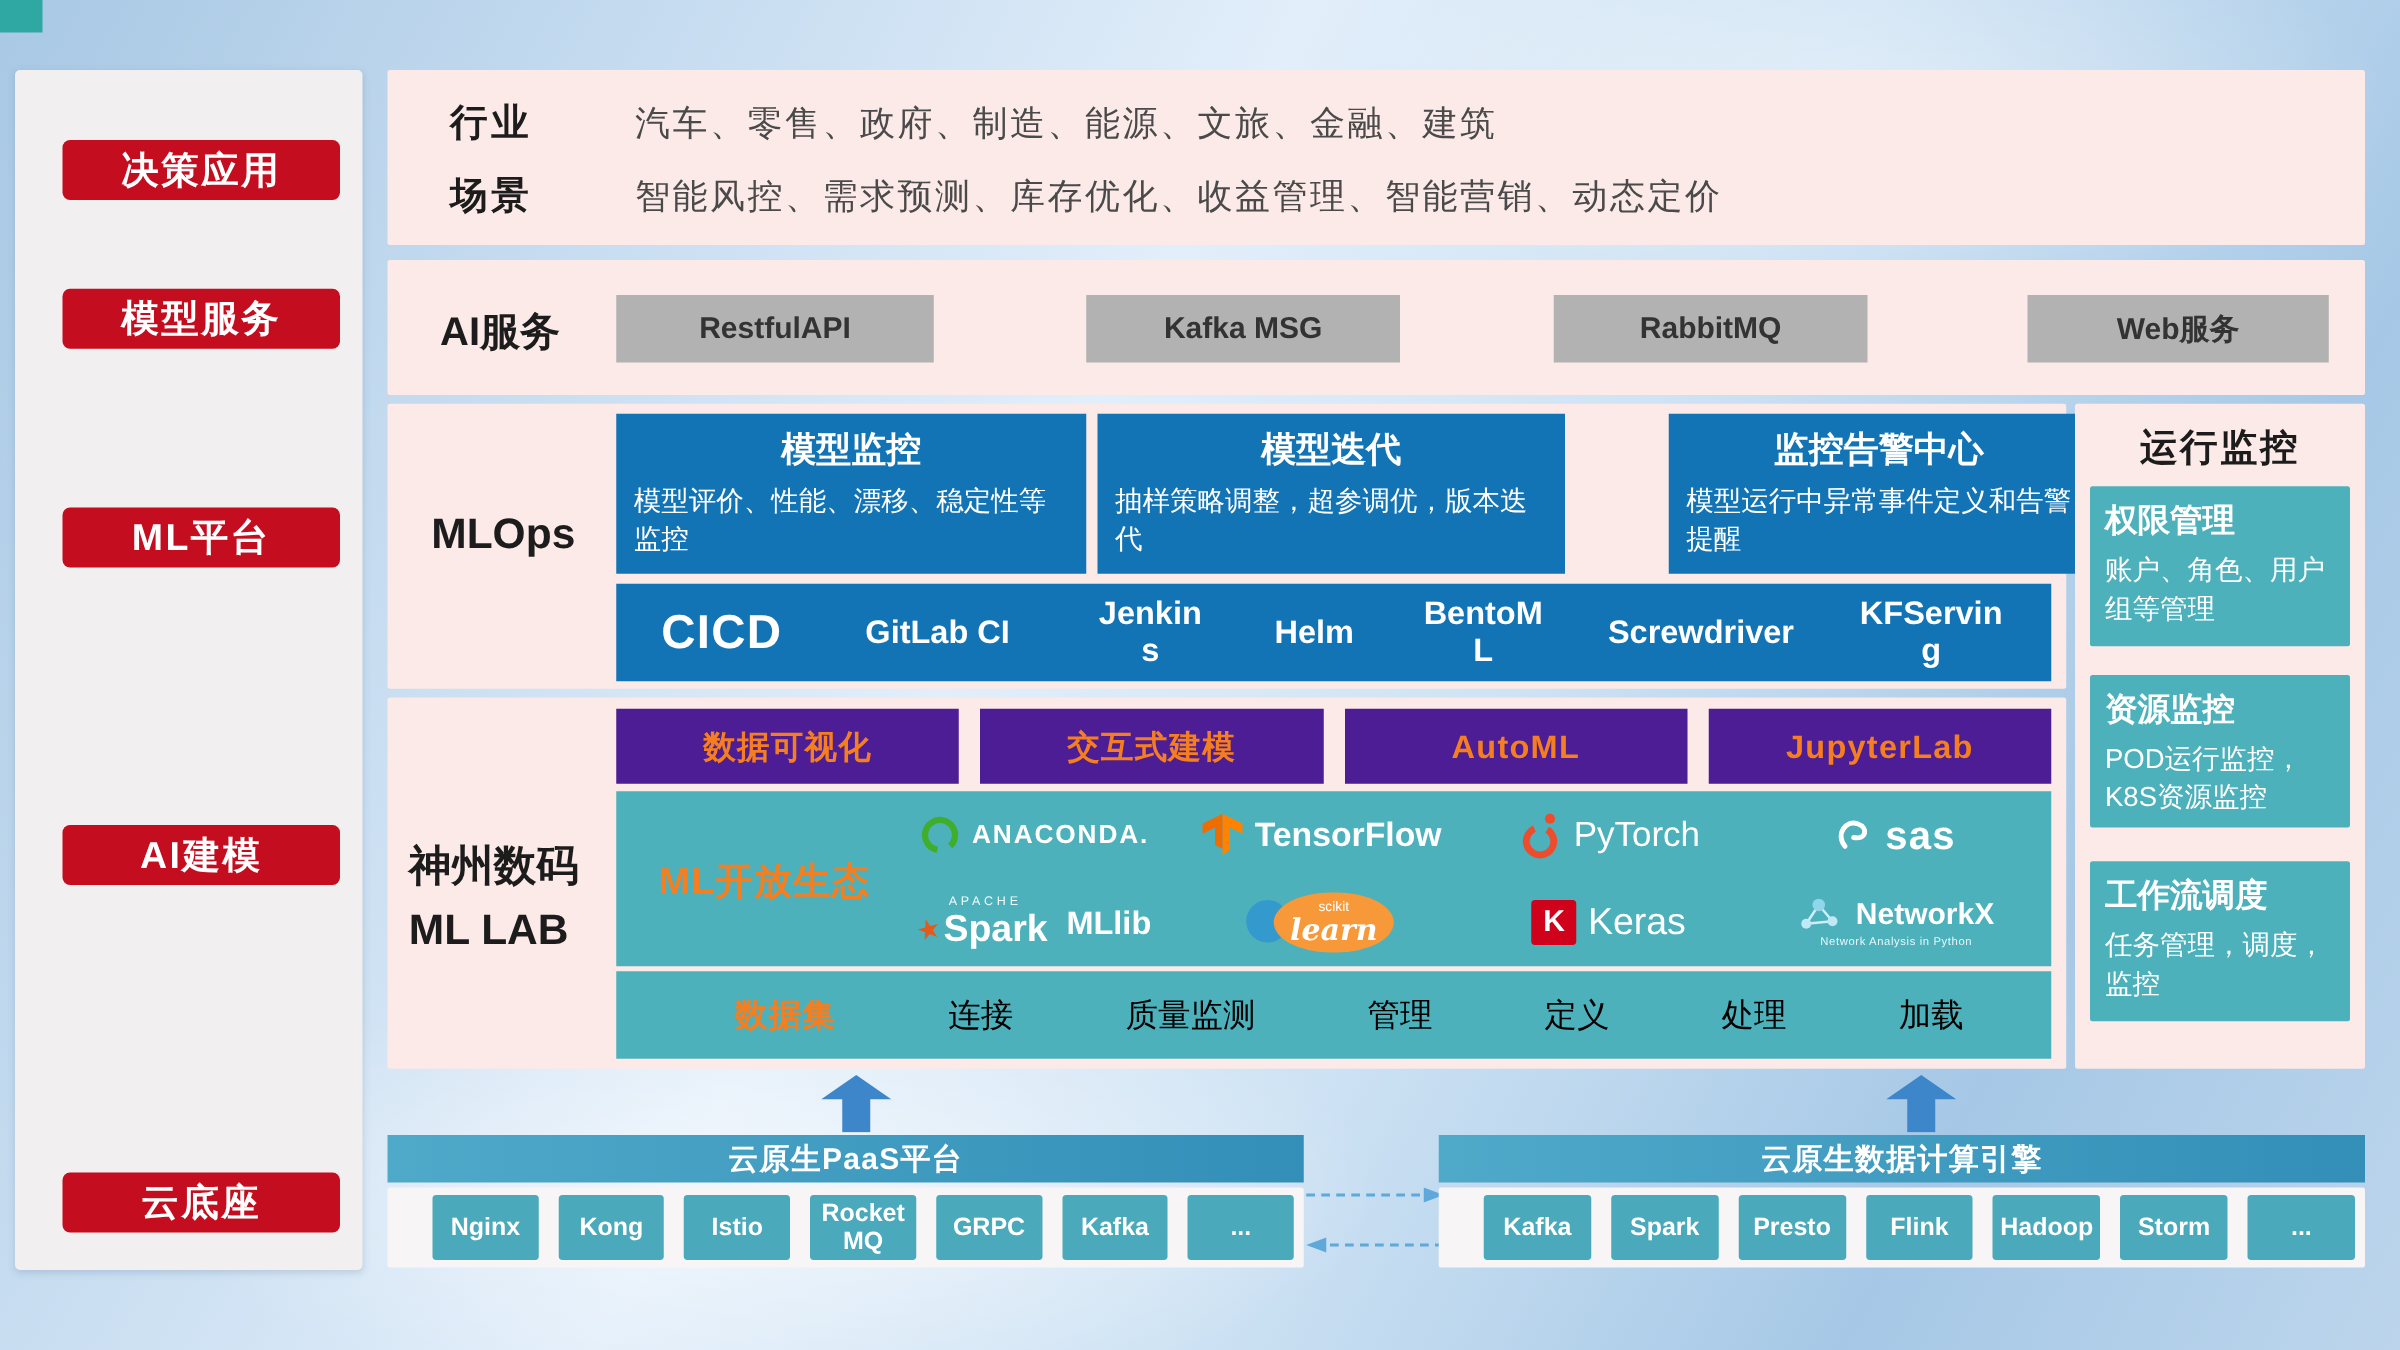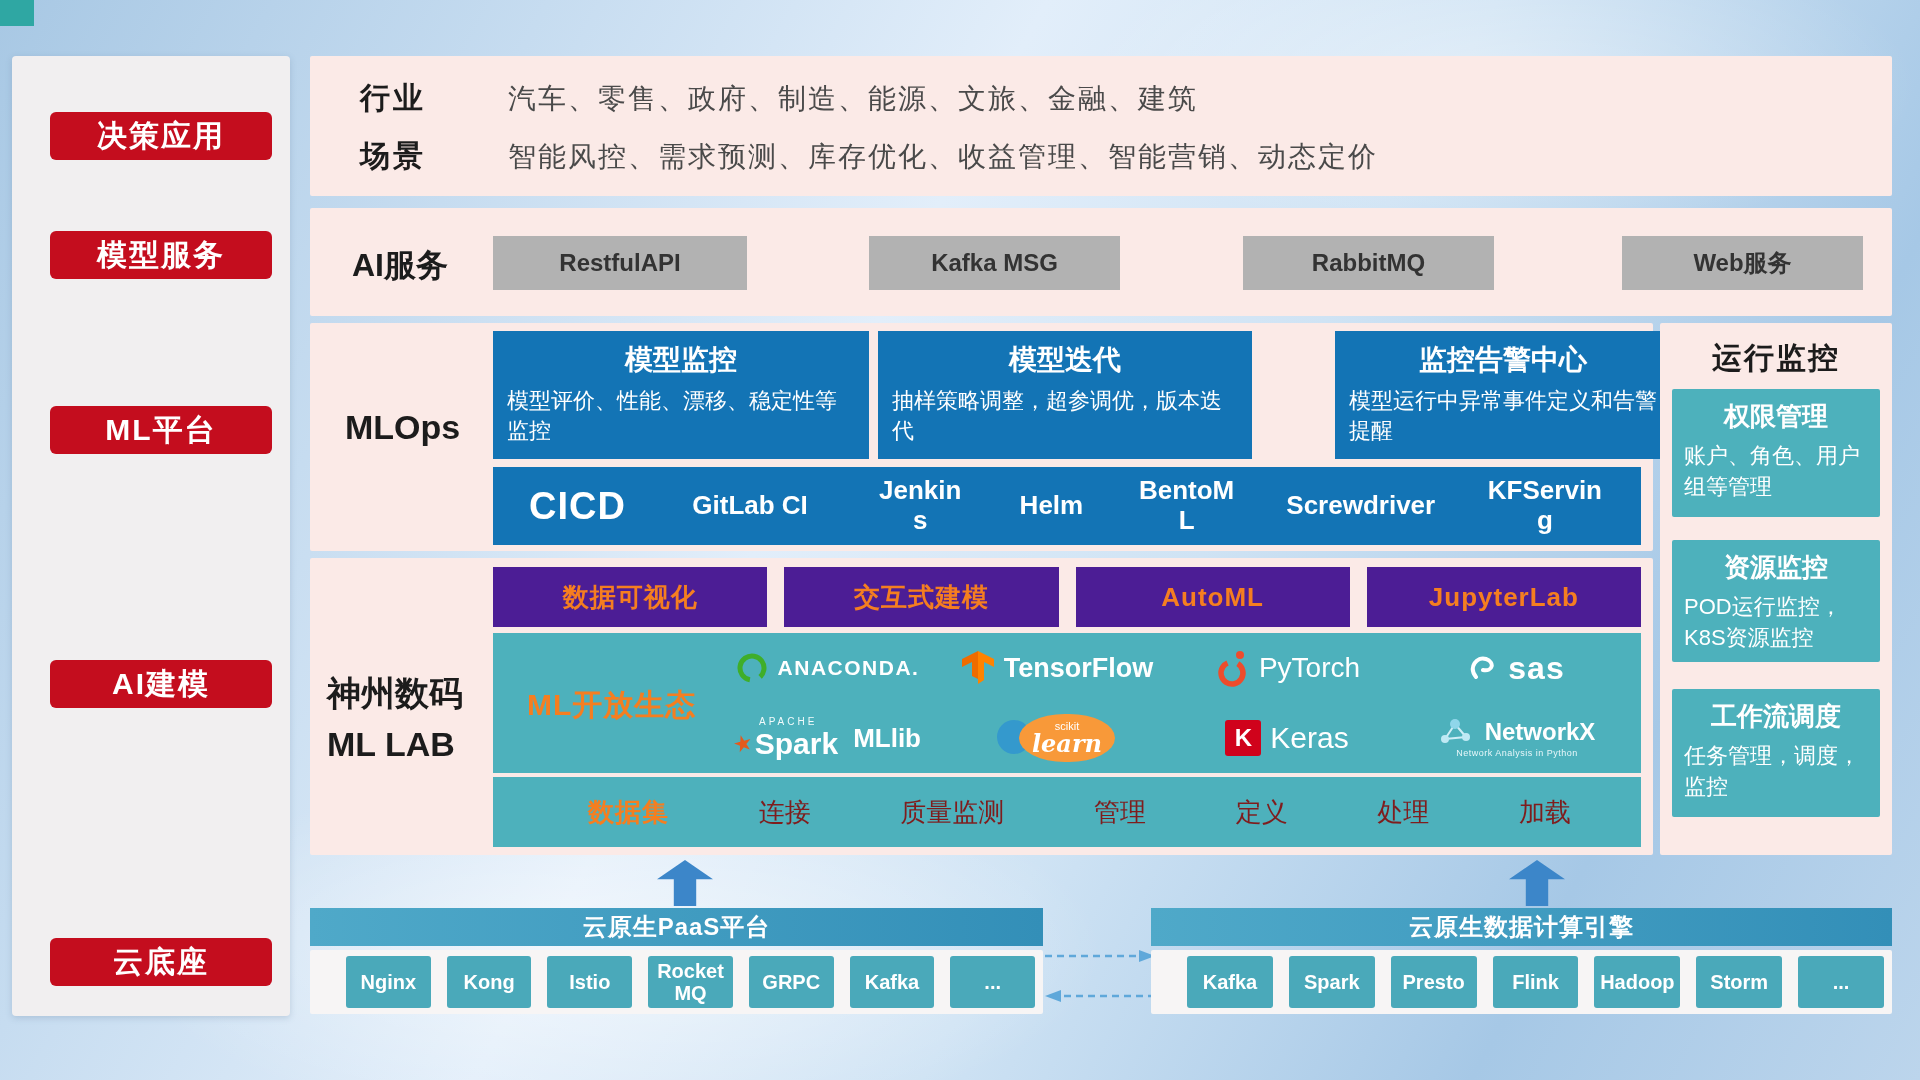--- a/index.html
+++ b/index.html
@@ -26,21 +26,21 @@
 
   .blue-card { position:absolute; top:8px; height:128px; background:#1374b5; color:#fff; padding:10px 14px 0 14px; }
   .blue-card .bc-title { text-align:center; font-size:28px; font-weight:bold; margin-bottom:7px; }
   .blue-card .bc-desc { font-size:22px; line-height:1.35; }
 
   .cicd-bar { position:absolute; left:183px; top:144px; width:1148px; height:78px; background:#1374b5; color:#fff;
     display:flex; align-items:center; justify-content:space-between; padding:0 36px; }
   .cicd-title { font-size:38px; font-weight:bold; letter-spacing:1px; }
   .cicd-item { font-size:26px; font-weight:600; text-align:center; word-break:break-all; line-height:1.15; }
   .teal-card { position:absolute; left:12px; width:208px; background:#4db1bc; color:#fff; padding:10px 12px 0 12px; border-radius:2px; }
-  .teal-card .tc-title { text-align:center; font-size:26px; font-weight:bold; margin-bottom:7px; }
+  .teal-card .tc-title { text-align:left; font-size:26px; font-weight:bold; margin-bottom:7px; }
   .teal-card .tc-desc { font-size:22px; line-height:1.4; }
 
   .top-teal-row { position:absolute; left:183px; top:9px; width:1148px; height:60px; display:flex; gap:17px; }
   .top-teal-btn { flex:1; background:#4c1d95; color:#f57e20; font-size:26px; font-weight:bold;
     display:flex; align-items:center; justify-content:center; letter-spacing:1px; }
 
   .eco-box { position:absolute; left:183px; top:75px; width:1148px; height:140px; background:#4db1bc; }
   .eco-label { position:absolute; left:34px; top:52px; color:#f57e20; font-size:30px; font-weight:bold; letter-spacing:1px; }
   .eco-logos { position:absolute; left:219px; top:0; width:920px; height:140px;
     display:grid; grid-template-columns:repeat(4,1fr); grid-template-rows:1fr 1fr; align-items:center; justify-items:center; }
@@ -65,21 +65,21 @@
   .keras-k { width:36px; height:36px; background:#d0021b; border-radius:3px; color:#fff; font-size:24px; font-weight:bold;
     display:flex; align-items:center; justify-content:center; }
   .keras-text { font-size:30px; font-weight:500; }
   .nx-wrap { display:flex; flex-direction:column; align-items:center; line-height:1.1; }
   .nx-row { display:flex; align-items:center; gap:14px; }
   .nx-text { font-size:24px; font-weight:600; }
   .nx-sub { font-size:9px; letter-spacing:.5px; color:#e8f7fa; margin-top:2px; }
 
   .data-bar { position:absolute; left:183px; top:219px; width:1148px; height:70px; background:#4db1bc;
     display:flex; align-items:center; justify-content:space-between; padding:0 70px 0 95px; }
-  .data-item { color:#7f1d1d; font-size:26px; }
+  .data-item { color:#000000; font-size:26px; }
   .data-item.first { color:#f57e20; font-weight:bold; letter-spacing:1px; }
 
   .up-arrow { position:absolute; width:56px; height:46px; background:#3c86c9;
     clip-path:polygon(50% 0%, 100% 42%, 70% 42%, 70% 100%, 30% 100%, 30% 42%, 0% 42%); }
 
   .bottom-bar { position:absolute; height:38px; background:linear-gradient(90deg,#4fa9c9,#338fb8); color:#fff;
     display:flex; align-items:center; justify-content:center; font-size:24px; font-weight:bold; letter-spacing:1px; }
   .bottom-strip { position:absolute; height:64px; background:#f7f5f5; border-radius:2px; }
   .chip-row { position:absolute; left:8px; top:6px; height:52px; display:flex; gap:16px;padding-left:28px; }
   .chip { flex:1; background:#4aa9ba; border-radius:3px; color:#fff; font-size:20px; font-weight:bold;

